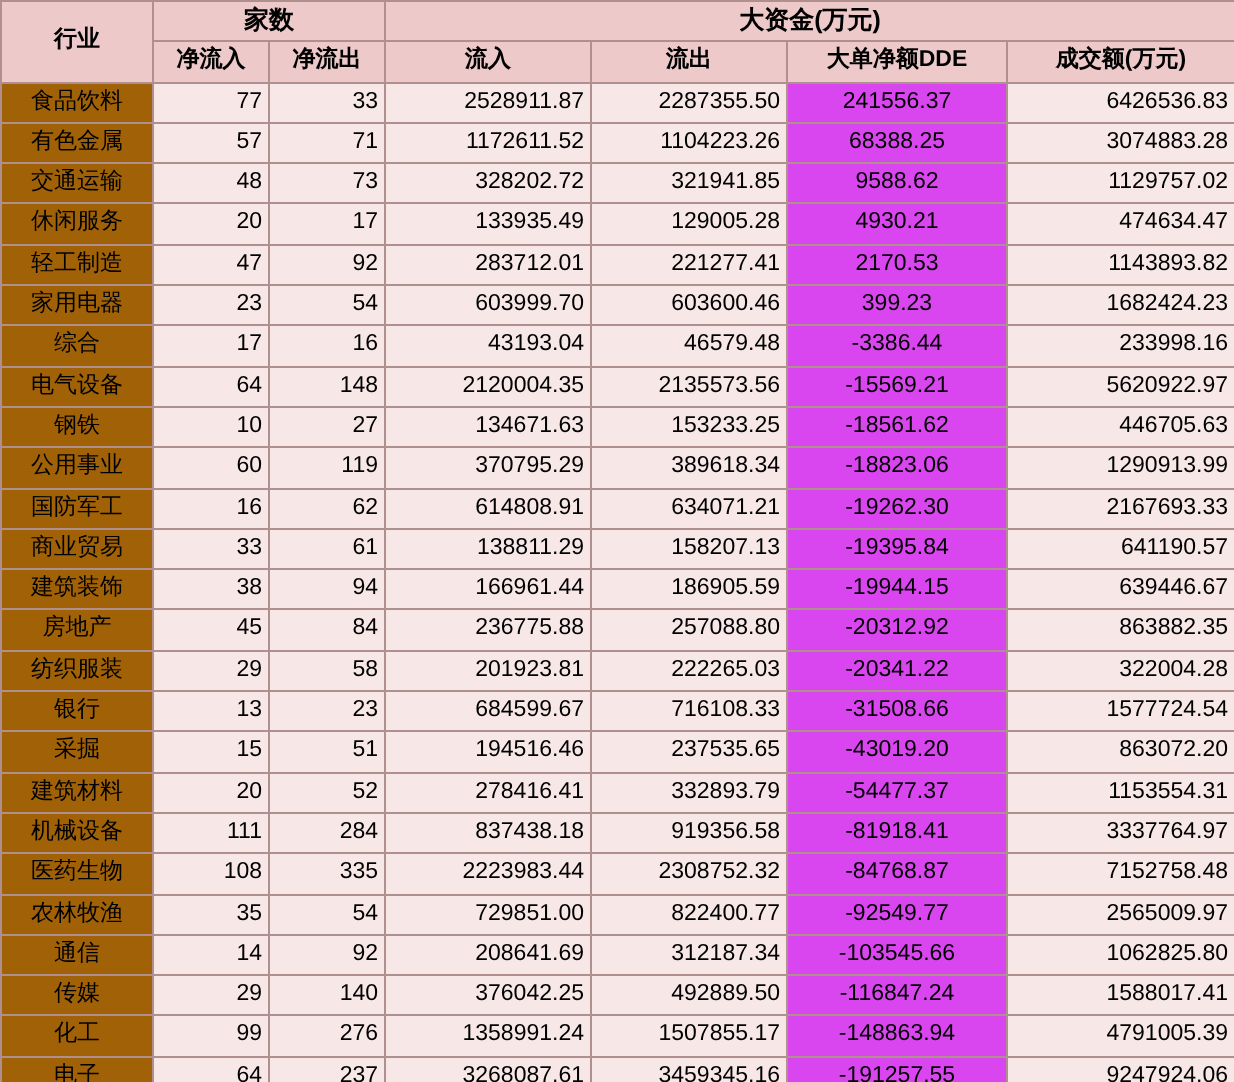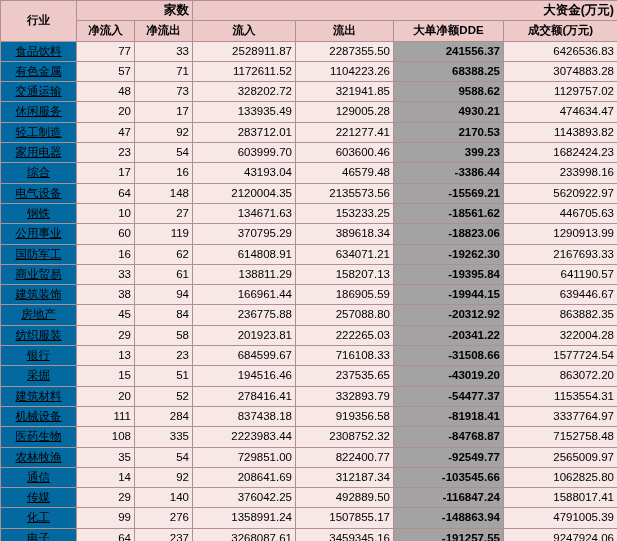--- a/index.html
+++ b/index.html
@@ -34,43 +34,41 @@
   }
   
   .hdr-top th, .hdr-sub th {
     background: #edc9c9;
     font-weight: bold;
     text-align: center;
     font-size: 12px;
   }
   .hdr-top th.grp {
     font-size: 12.5px;
-    text-align: right;
   }
   .hdr-sub th {
     font-size: 12px;
     margin-top: 31px;
   }
   
   td.name {
-    background: #0369a1;
+    background: #a16207;
     text-align: center;
     font-size: 12px;
     font-weight: normal;
-    text-decoration: underline;
   }
   td.num {
     text-align: right;
     background: #f7e7e7;
     font-family: "Liberation Sans", sans-serif;
   }
   td.dde {
-    text-align: right;
-    font-weight: bold;
-    background: #a3a3a3;
+    text-align: center;
+    font-weight: normal;
+    background: #d946ef;
   }
   
   col.c-name { width: 76px; }
   col.c-in   { width: 58px; }
   col.c-out  { width: 58px; }
   col.c-min  { width: 103px; }
   col.c-mout { width: 98px; }
   col.c-dde  { width: 110px; }
   col.c-amt  { width: 114px; }
 </style>

